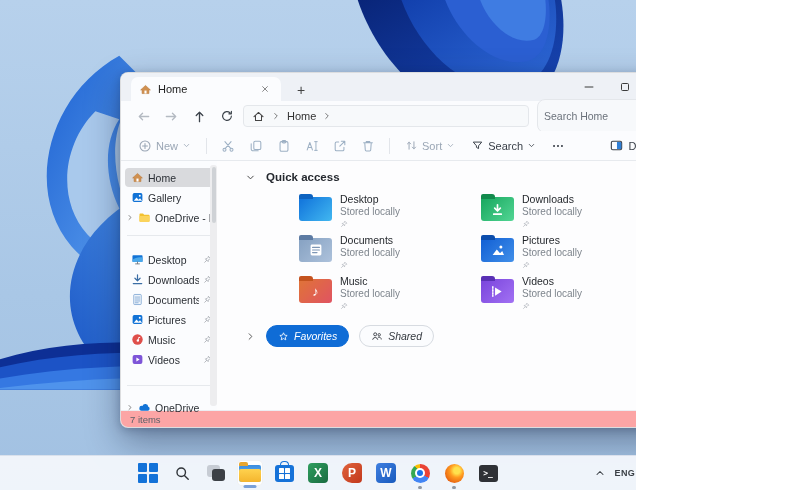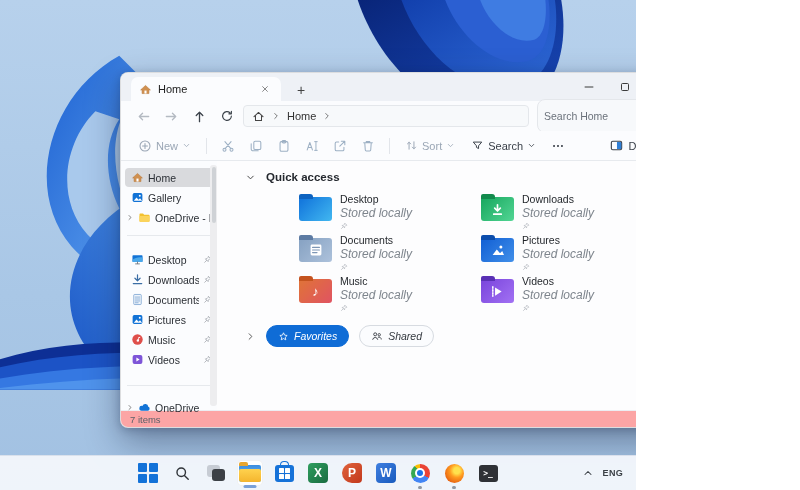--- a/index.html
+++ b/index.html
@@ -61,21 +61,21 @@
   .side-scroll::before { content:""; position:absolute; top:2px; left:1.5px; width:4px; height:56px;
     background:#cfd2d6; border-radius:2px; }
 
   .main { flex:1; background:#fdfdfe; padding:10px 0 0 28px; overflow:hidden; }
   .section-hdr { display:flex; align-items:center; gap:10px; font-size:11.5px; font-weight:bold; color:#24282e; }
   .section-hdr .h-chev { color:#444; display:flex; }
   .qa-grid { display:grid; grid-template-columns:182px 182px; margin:10px 0 0 54px; row-gap:5px; }
   .qa-item { display:flex; gap:8px; align-items:flex-start; height:36px; }
   .qa-text { display:flex; flex-direction:column; line-height:1.25; }
   .qa-name { font-size:10.5px; color:#1f2328; }
-  .qa-sub { font-size:12px; color:#7e858d;font-style:italic; }
+  .qa-sub { font-size:10px; color:#7e858d; }
   .qa-pin { color:#9aa0a8; display:flex; margin-top:1px; }
 
   .bfolder { position:relative; width:33px; height:24px; margin-top:4px; border-radius:2px 3px 3px 3px;
     display:flex; align-items:center; justify-content:center; }
   .bfolder::before { content:""; position:absolute; top:-3px; left:0; width:14px; height:5px;
     border-radius:2px 3px 0 0; background:var(--tab); }
   .bf-desktop { --tab:#0e63c0; background:linear-gradient(135deg,#1478dd 10%,#3fb4ef 95%); }
   .bf-downloads { --tab:#128a4c; background:linear-gradient(135deg,#1dab63 10%,#4fd391 95%); }
   .bf-documents { --tab:#5d7ba3; background:linear-gradient(135deg,#89a4c4 10%,#abc0da 95%); }
   .bf-pictures { --tab:#0c4dac; background:linear-gradient(135deg,#1563d6 10%,#3f8de8 95%); }
@@ -125,21 +125,21 @@
   .chrome-ico { width:19px; height:19px; border-radius:50%;
     background:conic-gradient(#ea4335 0 33%, #4285f4 33% 66%, #34a853 66% 90%, #fbbc05 90% 100%); position:relative; }
   .chrome-ico::before { content:""; position:absolute; inset:4.5px; background:#fff; border-radius:50%; }
   .chrome-ico::after { content:""; position:absolute; inset:6.5px; background:#1a73e8; border-radius:50%; }
   .firefox-ico { width:19px; height:19px; border-radius:50%;
     background:radial-gradient(circle at 62% 35%, #ffe14d 0 18%, #ff9a1f 40%, #e1560f 85%); }
   .terminal-ico { width:19px; height:17px; background:#2f3136; border-radius:3px; color:#fff;
     font-family:"DejaVu Sans Mono",monospace; font-size:8px; font-weight:bold;
     display:flex; align-items:center; justify-content:center; }
   .tray { position:absolute; right:0; bottom:0; height:35px; display:flex; align-items:center; gap:9px;
-    padding-right:13px; color:#3b4046; font-size:9px; }
+    padding-right:1px; color:#3b4046; font-size:9px; }
   .tray .lang { font-weight:bold; letter-spacing:.3px; }
 
   svg { display:block; }
 </style>
 </head>
 <body>
 
 <svg width="0" height="0" style="position:absolute">
   <defs>
     <symbol id="i-back" viewBox="0 0 16 16">

